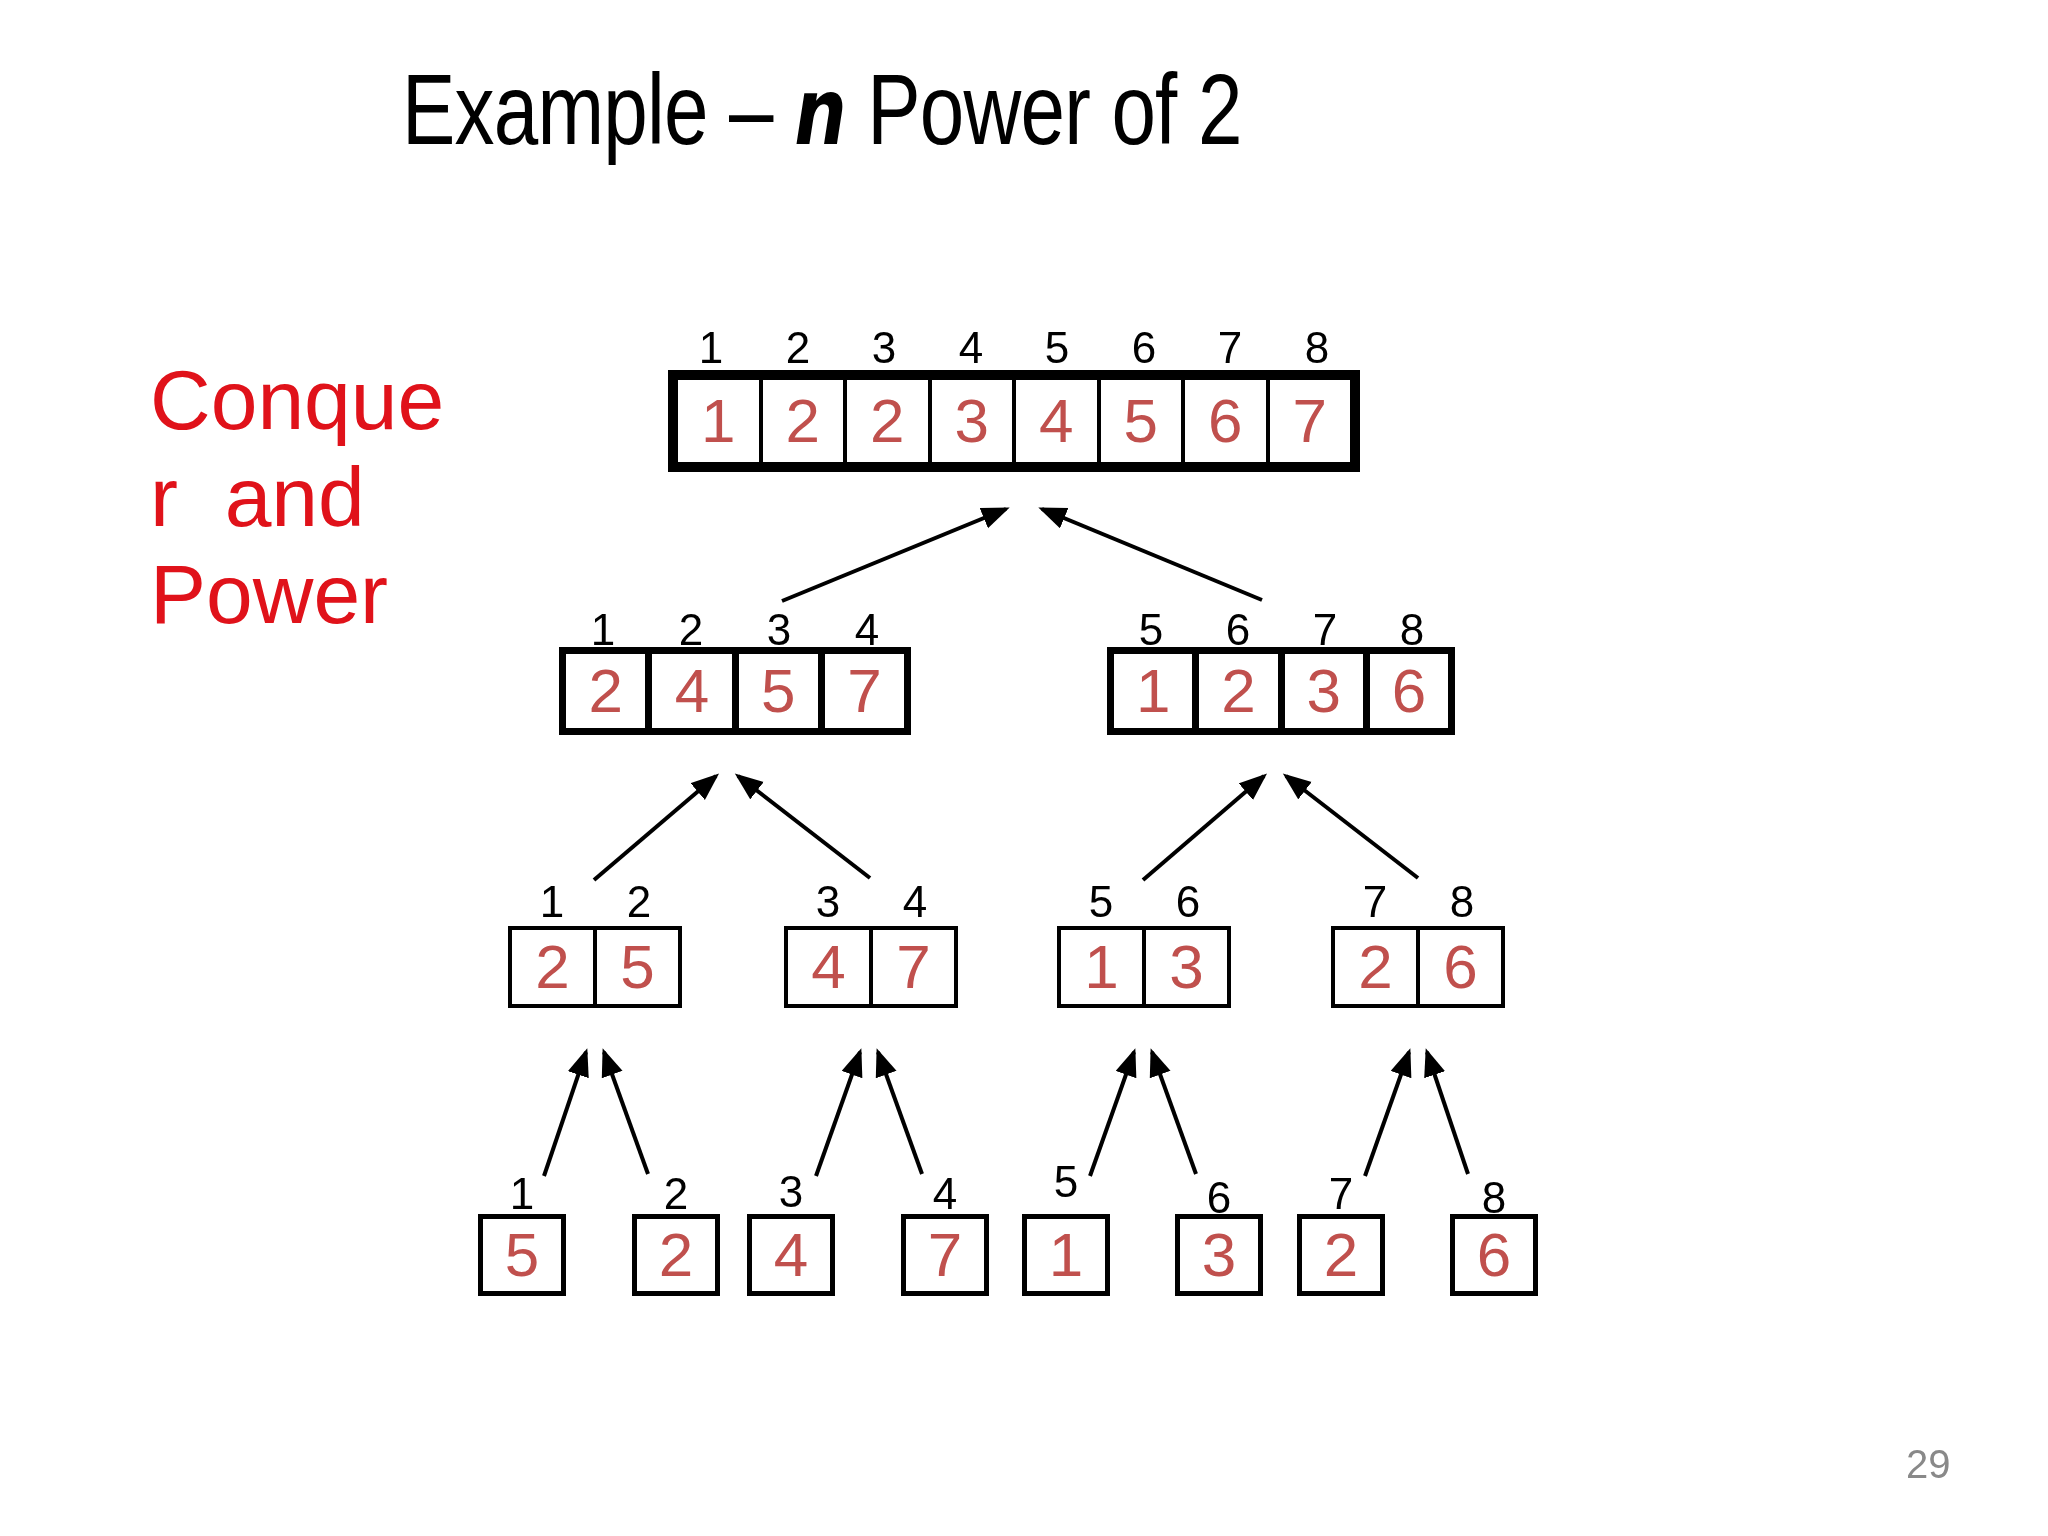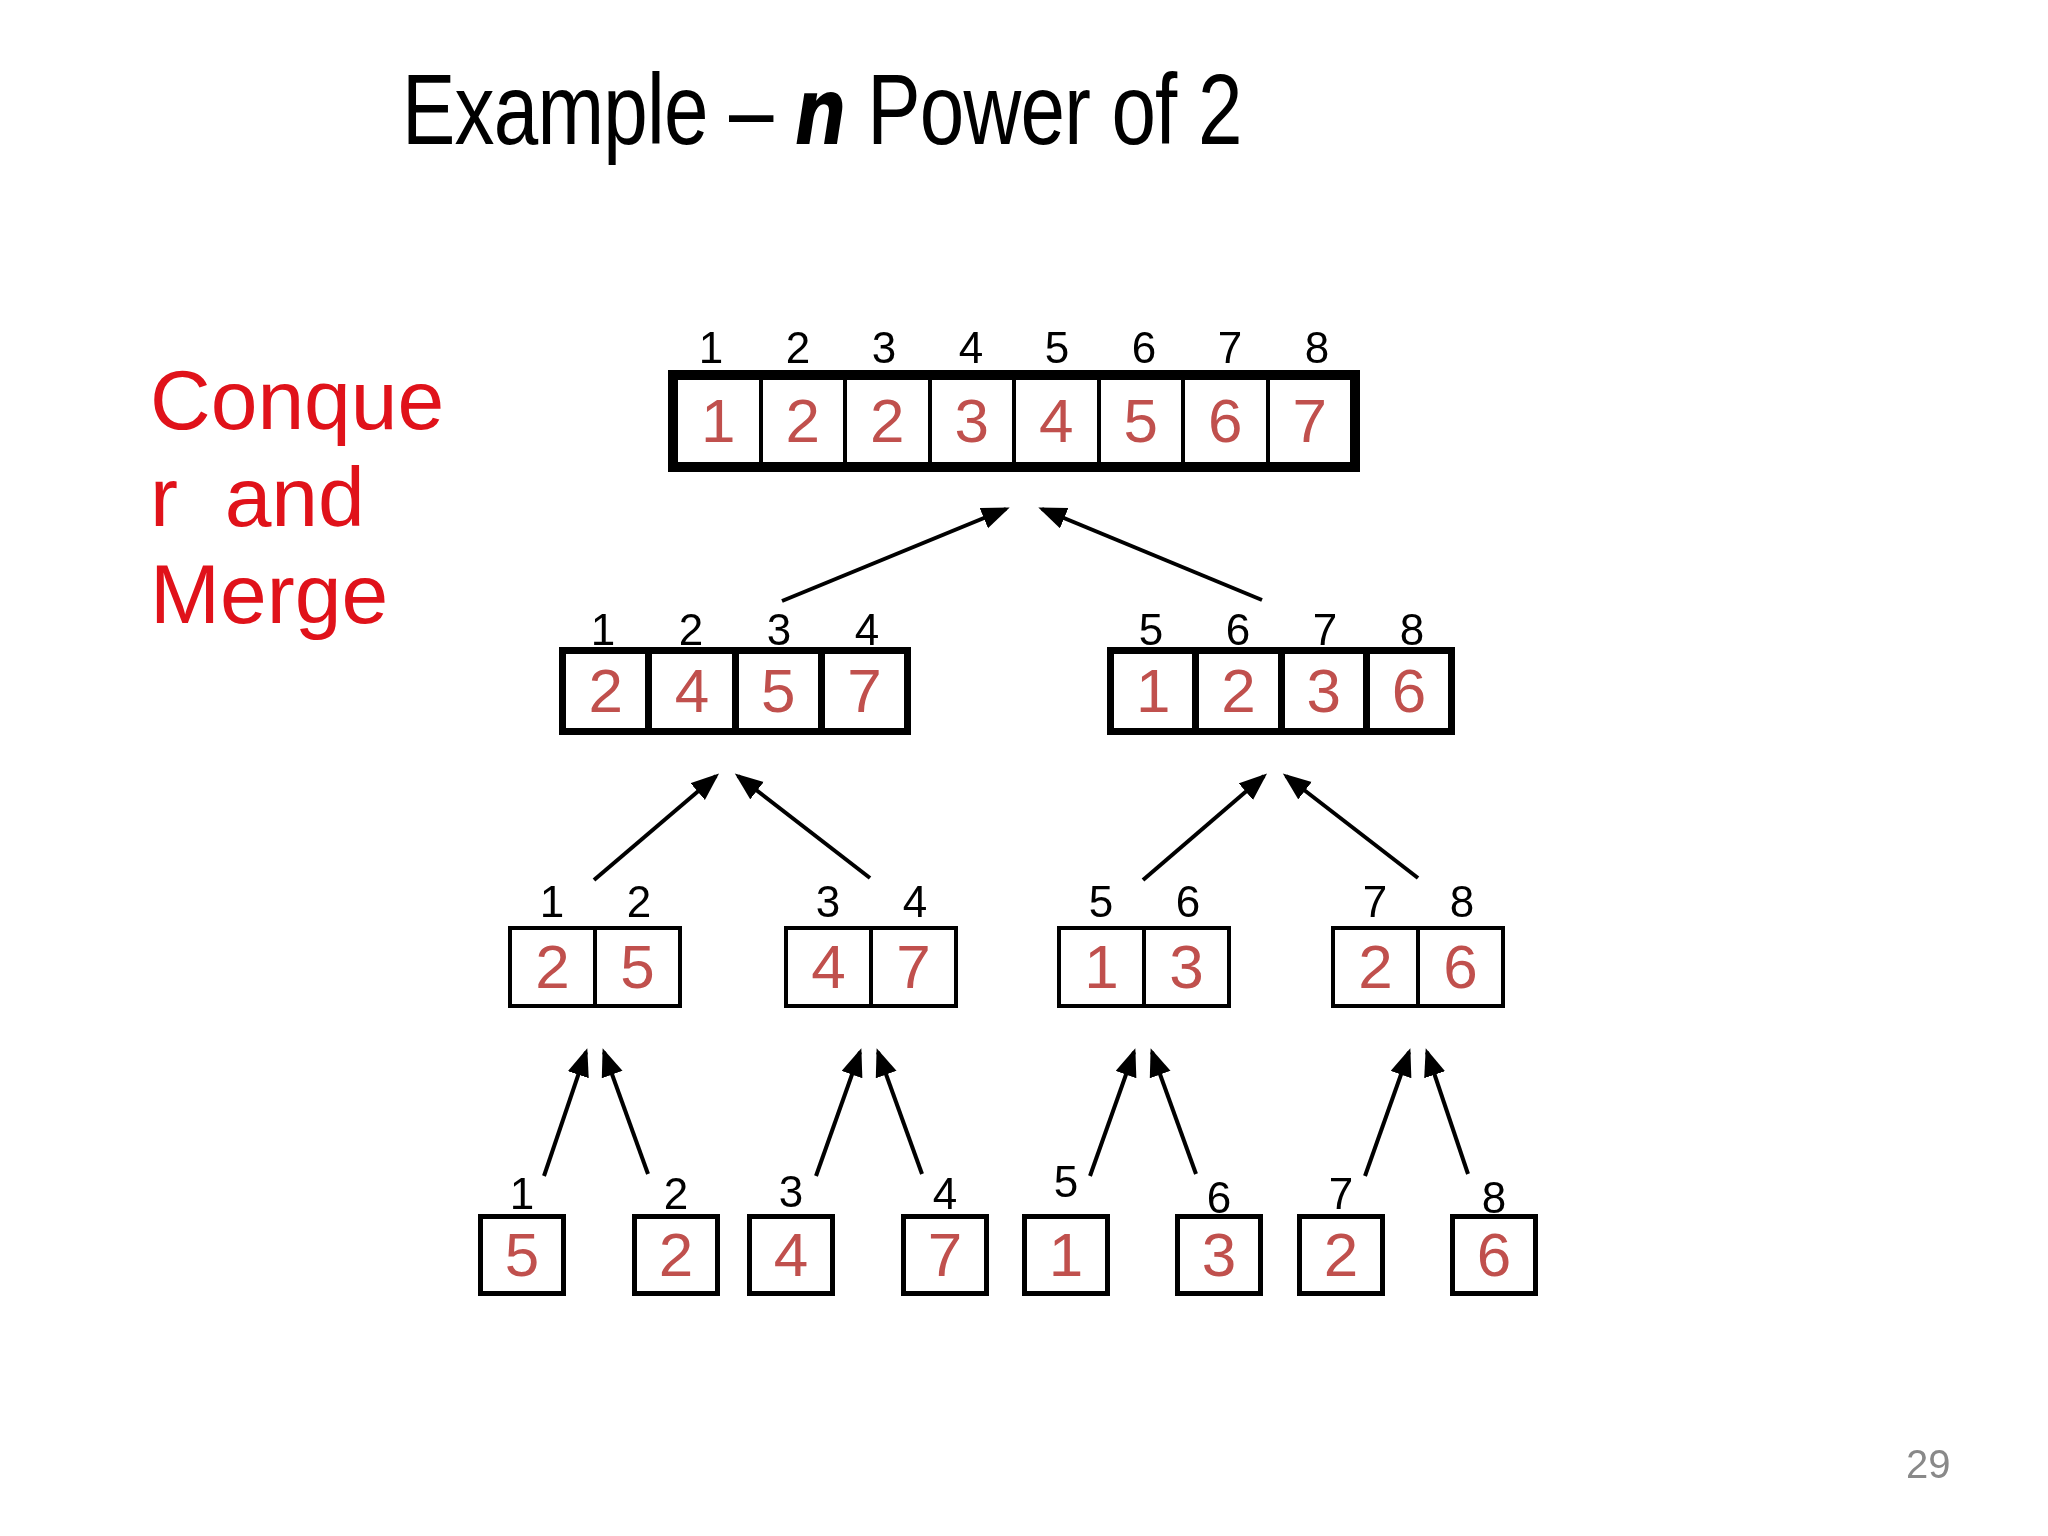--- a/index.html
+++ b/index.html
@@ -59,21 +59,21 @@
 </style>
 </head>
 <body>
 
 <div id="stage">
 
   <div class="title"><span>Example – </span><span class="title-n">n</span><span> Power of 2</span></div>
 
   <div class="side-label">Conque
 r  and
-Merge</div>
+Power</div>
 
   <svg id="arrow-layer" width="2048" height="1536" viewBox="0 0 2048 1536">
     <defs>
       <marker id="ah" markerUnits="userSpaceOnUse" markerWidth="30" markerHeight="24" refX="24" refY="11" orient="auto">
         <path d="M0,0 L28,11 L0,22 Z" fill="#000"></path>
       </marker>
     </defs>
     <g id="arrow-lines">
         <line x1="782" y1="601" x2="1006" y2="509" stroke="#000000" stroke-width="4" marker-end="url(#ah)"></line>
         <line x1="1262" y1="600" x2="1042" y2="509" stroke="#000000" stroke-width="4" marker-end="url(#ah)"></line>

